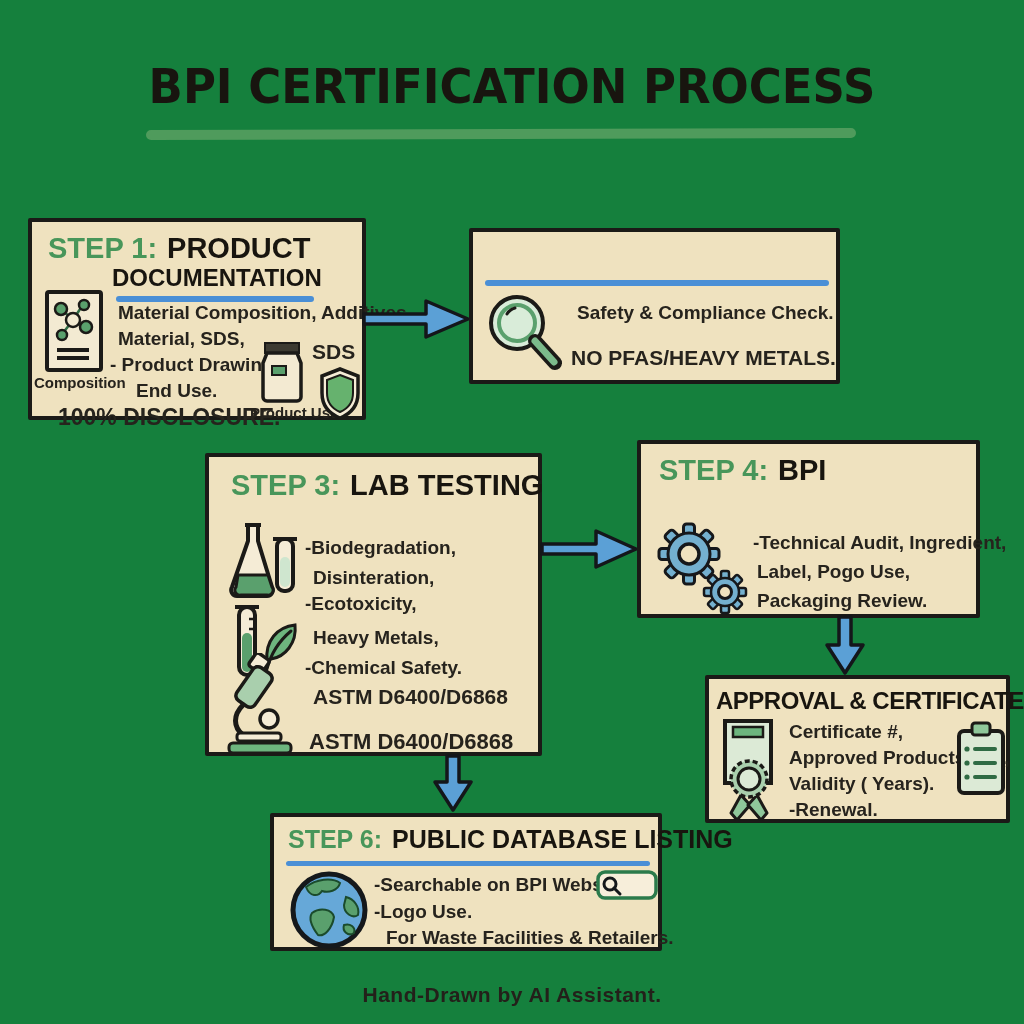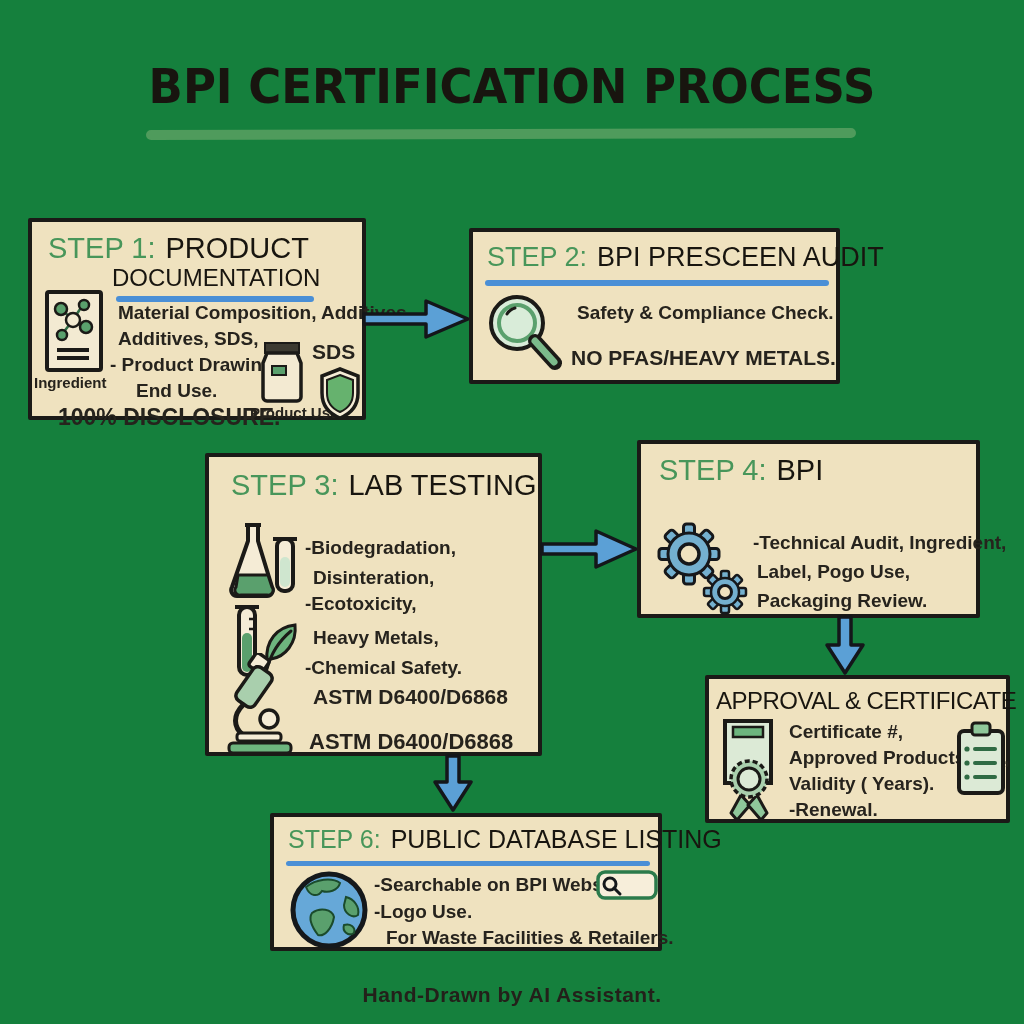--- a/index.html
+++ b/index.html
@@ -18,21 +18,21 @@
   }
   .title-underline{
     left:146px;top:129px;width:710px;height:10px;border-radius:6px;
     background:#4f9b5c;transform:rotate(-0.15deg);
   }
   
   .box{
     position:absolute;border:4px solid #1b1a17;border-radius:2px;
     background:#efe2bf;box-sizing:border-box;
   }
-  .hd{position:absolute;white-space:nowrap;font-weight:normal;color:#18150f;}
+  .hd{position:absolute;white-space:nowrap;font-weight:bold;color:#18150f;}
   .hd .green{color:#48965a;margin-right:10px;}
   .blue-rule{position:absolute;background:#4a8fd6;border-radius:3px;}
   .bodytext{position:absolute;white-space:nowrap;font-size:19px;color:#26231d;}
   .bodytext.b{font-weight:bold;}
   .small-label{position:absolute;white-space:nowrap;font-size:15px;font-weight:bold;color:#26231d;}
   
   .arrow{position:absolute;}
   
   .footer{
     left:0;top:983px;width:1024px;text-align:center;
@@ -63,24 +63,24 @@
           <line x1="21" y1="45" x2="31" y2="32"></line>
       </g>
       <circle cx="31" cy="32" r="7" fill="#f3ead2" stroke="#1b1a17" stroke-width="2.5"></circle>
       <circle cx="19" cy="21" r="6" fill="#5aa06d" stroke="#1b1a17" stroke-width="2.5"></circle>
       <circle cx="42" cy="17" r="5" fill="#5aa06d" stroke="#1b1a17" stroke-width="2.5"></circle>
       <circle cx="44" cy="39" r="6" fill="#5aa06d" stroke="#1b1a17" stroke-width="2.5"></circle>
       <circle cx="20" cy="47" r="5" fill="#5aa06d" stroke="#1b1a17" stroke-width="2.5"></circle>
       <line x1="15" y1="62" x2="47" y2="62" stroke="#1b1a17" stroke-width="4"></line>
       <line x1="15" y1="70" x2="47" y2="70" stroke="#1b1a17" stroke-width="4"></line>
     </svg>
-    <div class="small-label" style="left:2px;top:152px;">Ingredient</div>
+    <div class="small-label" style="left:2px;top:152px;">Composition</div>
 
     <div class="bodytext b" style="left:86px;top:80px;">Material Composition, Additives,</div>
-    <div class="bodytext b" style="left:86px;top:106px;">Additives,  SDS,</div>
+    <div class="bodytext b" style="left:86px;top:106px;">Material,  SDS,</div>
     <div class="bodytext b" style="left:78px;top:132px;">- Product Drawings,</div>
     <div class="bodytext b" style="left:104px;top:158px;">End Use.</div>
     <div class="bodytext b" style="left:26px;top:182px;font-size:23px;">100%  DISCLOSURE.</div>
 
     <svg class="abs" style="left:226px;top:118px;" width="48" height="64" viewBox="0 0 48 64">
       <rect x="7" y="3" width="34" height="10" fill="#3c3a31" stroke="#1b1a17" stroke-width="2"></rect>
       <path d="M9,13 h30 l4,10 v34 a4,4 0 0 1 -4,4 h-30 a4,4 0 0 1 -4,-4 v-34 z" fill="#f3ead2" stroke="#1b1a17" stroke-width="3.5"></path>
       <rect x="14" y="26" width="14" height="9" fill="#5aa06d" stroke="#1b1a17" stroke-width="2"></rect>
     </svg>
     <div class="small-label" style="left:218px;top:182px;">Product Use</div>
@@ -90,23 +90,20 @@
       <path d="M24,3 L42,10 V27 C42,40 34,48 24,52 C14,48 6,40 6,27 V10 Z" fill="#f5ecd6" stroke="#1b1a17" stroke-width="3.5"></path>
       <path d="M24,9 L37,14 V27 C37,37 31,43 24,46 C17,43 11,37 11,27 V14 Z" fill="#66b26e" stroke="#1b1a17" stroke-width="2"></path>
     </svg>
   </section>
 
   <svg class="arrow" style="left:362px;top:296px;" width="110" height="46" viewBox="0 0 110 46">
     <path d="M2,18 H64 V5 L106,23 L64,41 V28 H2 Z" fill="#5ba0d6" stroke="#14161a" stroke-width="3.5" stroke-linejoin="round"></path>
   </svg>
 
   <section class="box" style="left:469px;top:228px;width:371px;height:156px;">
-    <div class="hd" style="left:14px;top:10px;font-size:27px;">
-      <span class="green">STEP 2:</span><span>BPI PRESCEEN AUDIT</span>
-    </div>
     <div class="blue-rule" style="left:12px;top:48px;width:344px;height:6px;"></div>
 
     <svg class="abs" style="left:12px;top:60px;" width="80" height="88" viewBox="0 0 80 88">
       <circle cx="32" cy="31" r="26" fill="#d9ecd9" stroke="#1b1a17" stroke-width="4"></circle>
       <circle cx="32" cy="31" r="18" fill="none" stroke="#5aa06d" stroke-width="4"></circle>
       <path d="M22,22 a13,13 0 0 1 8,-6" fill="none" stroke="#1b1a17" stroke-width="3" stroke-linecap="round"></path>
       <path d="M50,49 L70,71" stroke="#1b1a17" stroke-width="14" stroke-linecap="round"></path>
       <path d="M50,49 L69,70" stroke="#7cba8b" stroke-width="7" stroke-linecap="round"></path>
     </svg>
 

